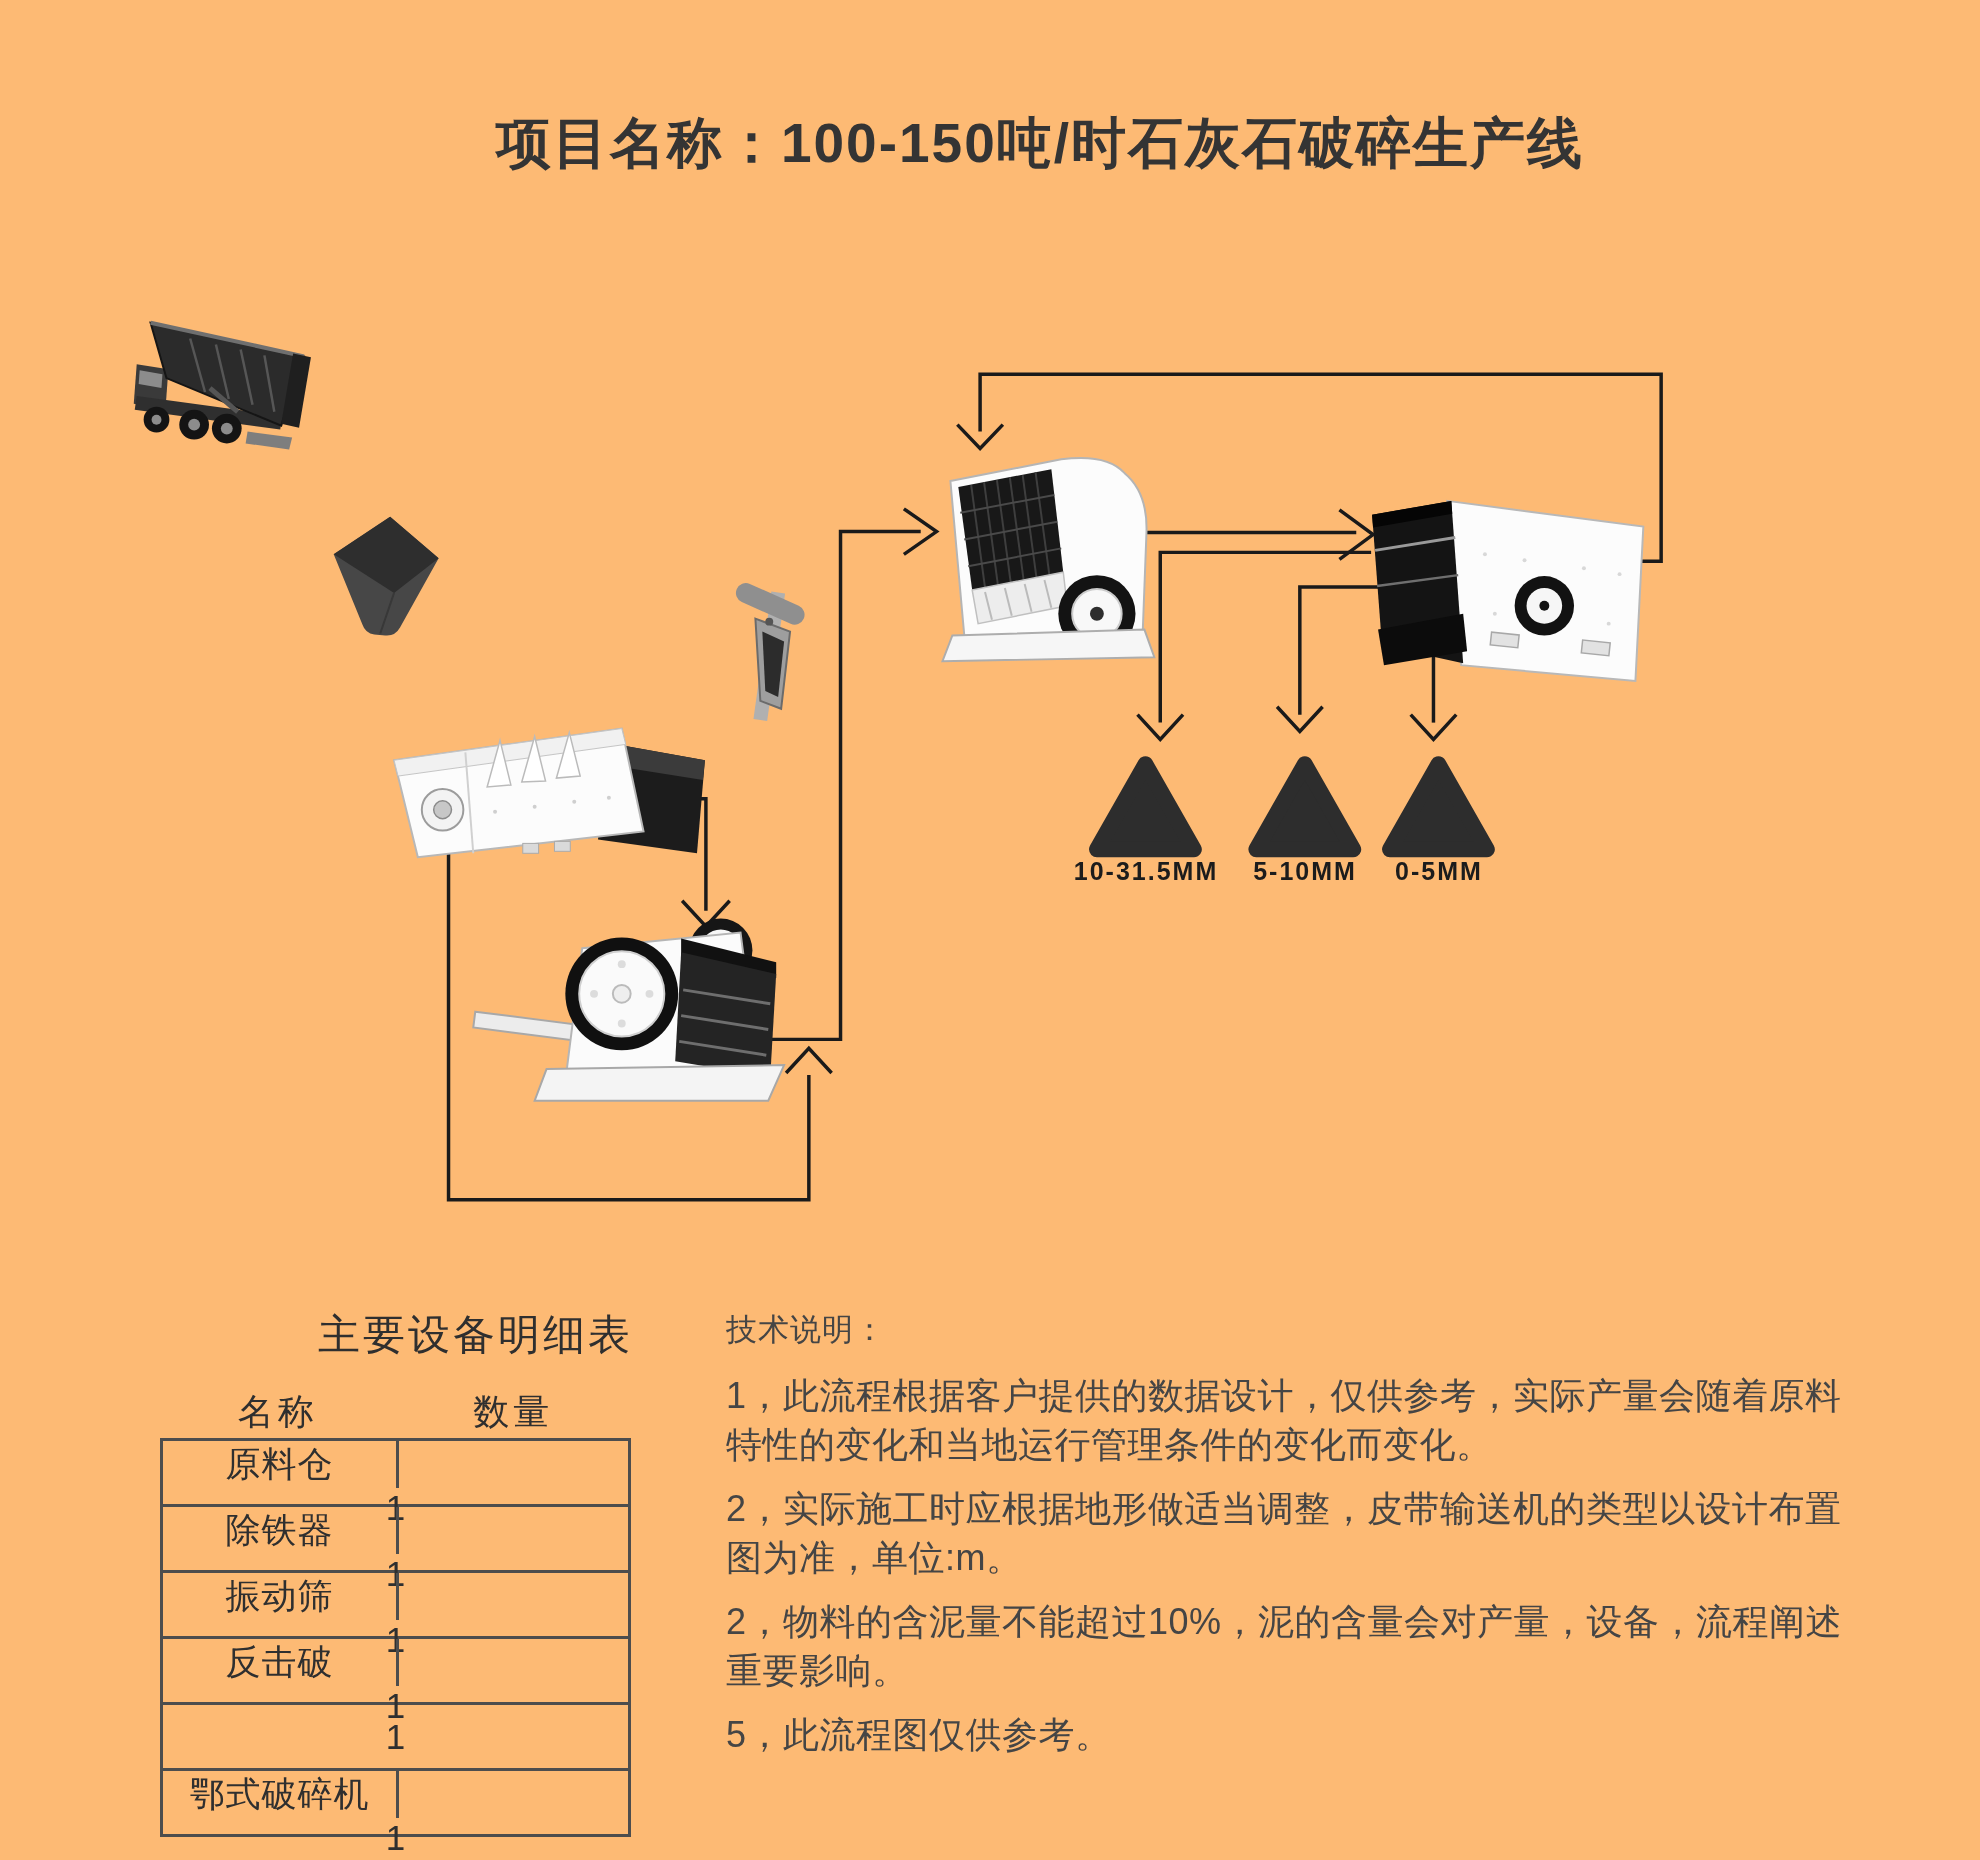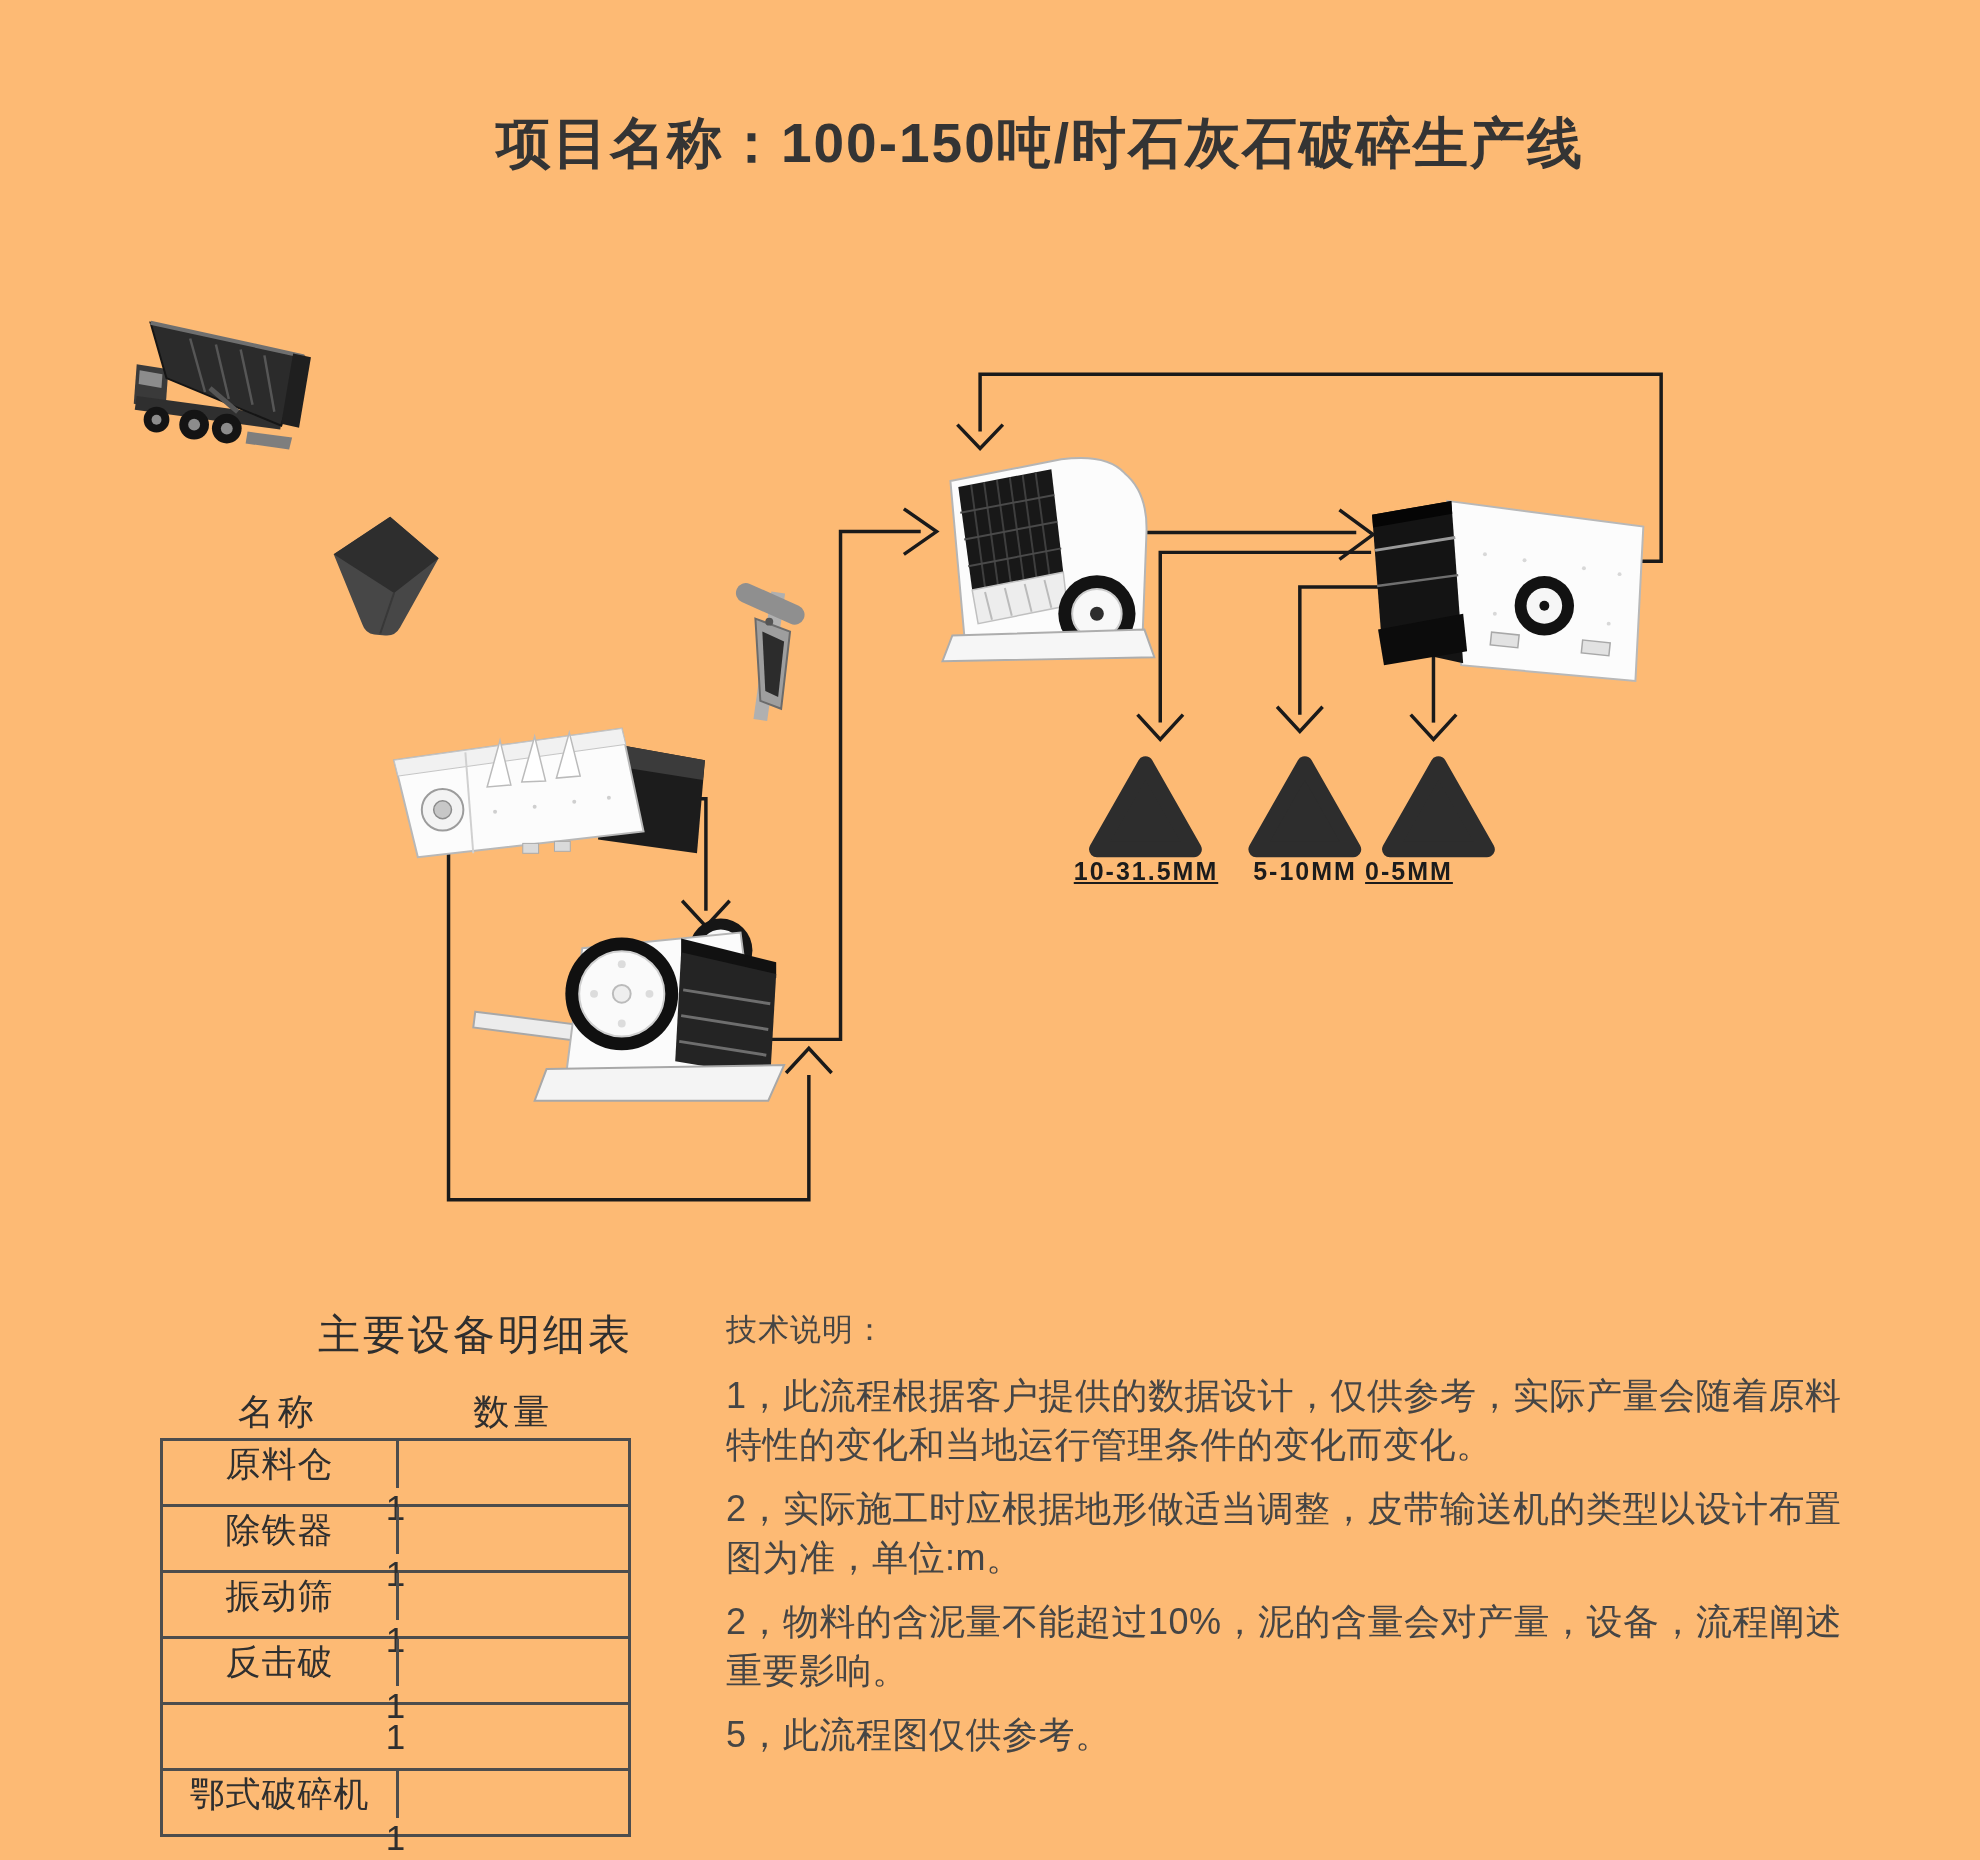--- a/index.html
+++ b/index.html
@@ -204,23 +204,23 @@
 
     <g>
       <path d="M1157 772 L1206 858 L1108 858 Z" fill="#2d2d2d" stroke="#2d2d2d" stroke-width="16" stroke-linejoin="round"></path>
       <path d="M1318 772 L1367 858 L1269 858 Z" fill="#2d2d2d" stroke="#2d2d2d" stroke-width="16" stroke-linejoin="round"></path>
       <path d="M1453 772 L1502 858 L1404 858 Z" fill="#2d2d2d" stroke="#2d2d2d" stroke-width="16" stroke-linejoin="round"></path>
     </g>
   </svg>
 
   <div id="page-title" class="abs">项目名称：100-150吨/时石灰石破碎生产线</div>
 
-  <div class="abs pile-label" style="left:1037px;top:857px;text-decoration:underline;">10-31.5MM</div>
+  <div class="abs pile-label" style="left:1037px;top:857px;">10-31.5MM</div>
   <div class="abs pile-label" style="left:1196px;top:857px;">5-10MM</div>
-  <div class="abs pile-label" style="left:1300px;top:857px;text-decoration:underline;">0-5MM</div>
+  <div class="abs pile-label" style="left:1330px;top:857px;">0-5MM</div>
 
   <div id="table-heading" class="abs">主要设备明细表</div>
 
   <div id="table-header" class="abs">
     <div class="hcell">名称</div>
     <div class="hcell">数量</div>
   </div>
 
   <div id="equipment-table" class="abs">
     <div class="trow">

